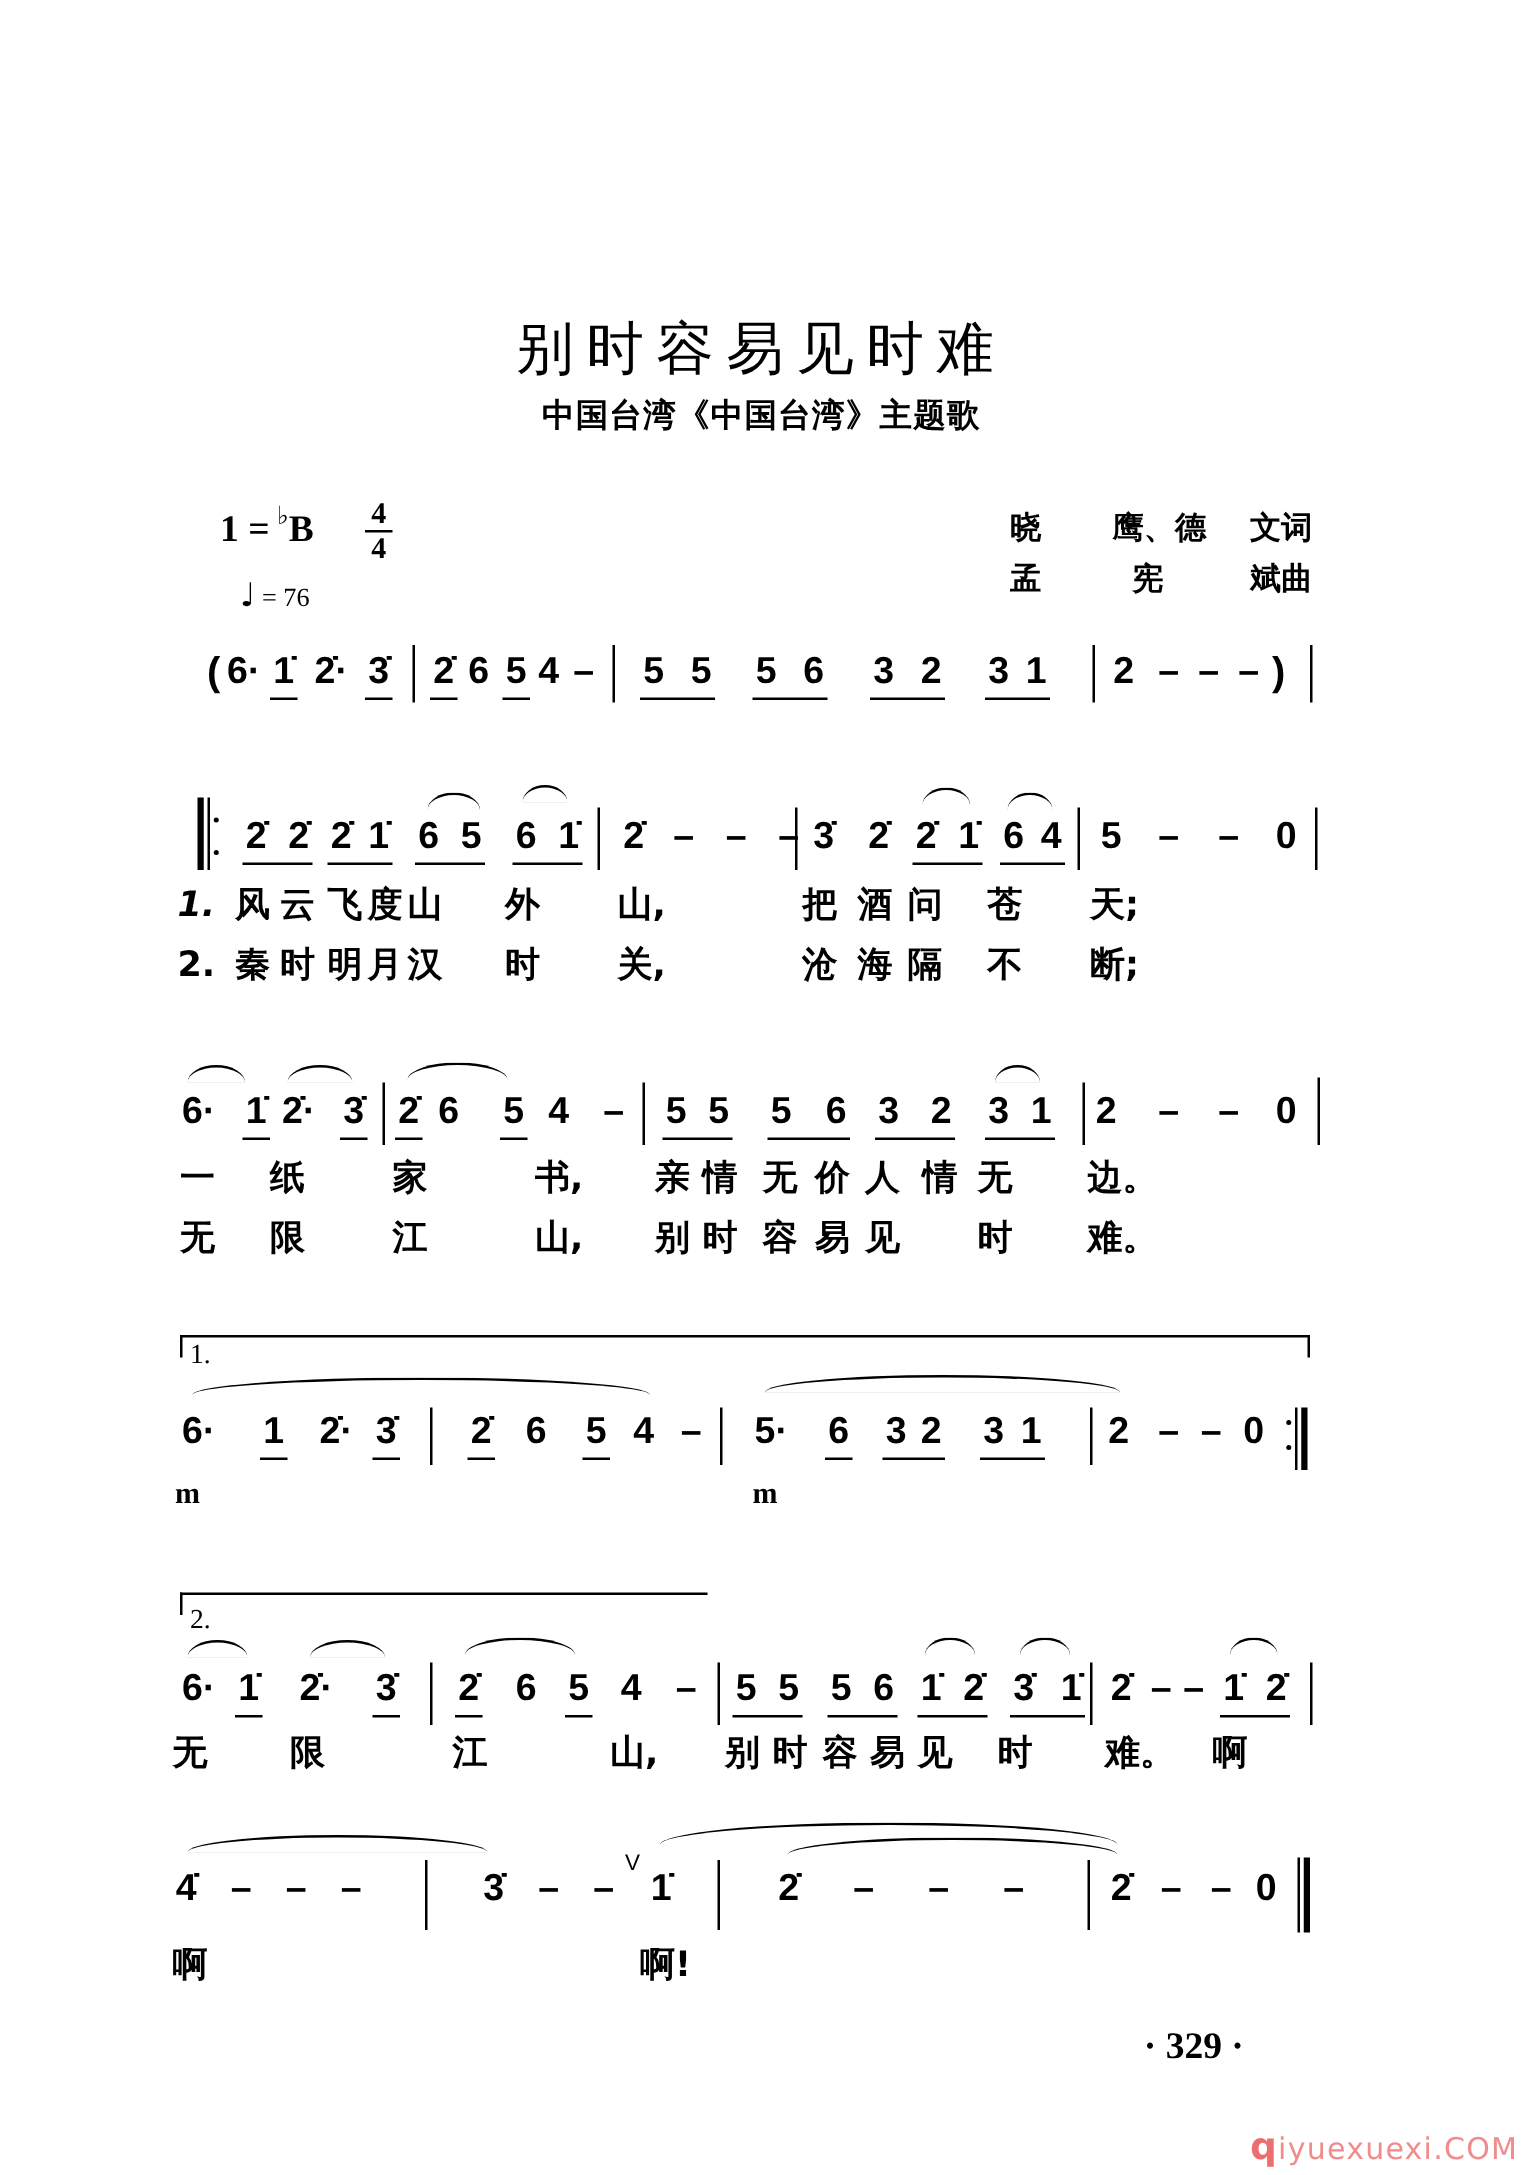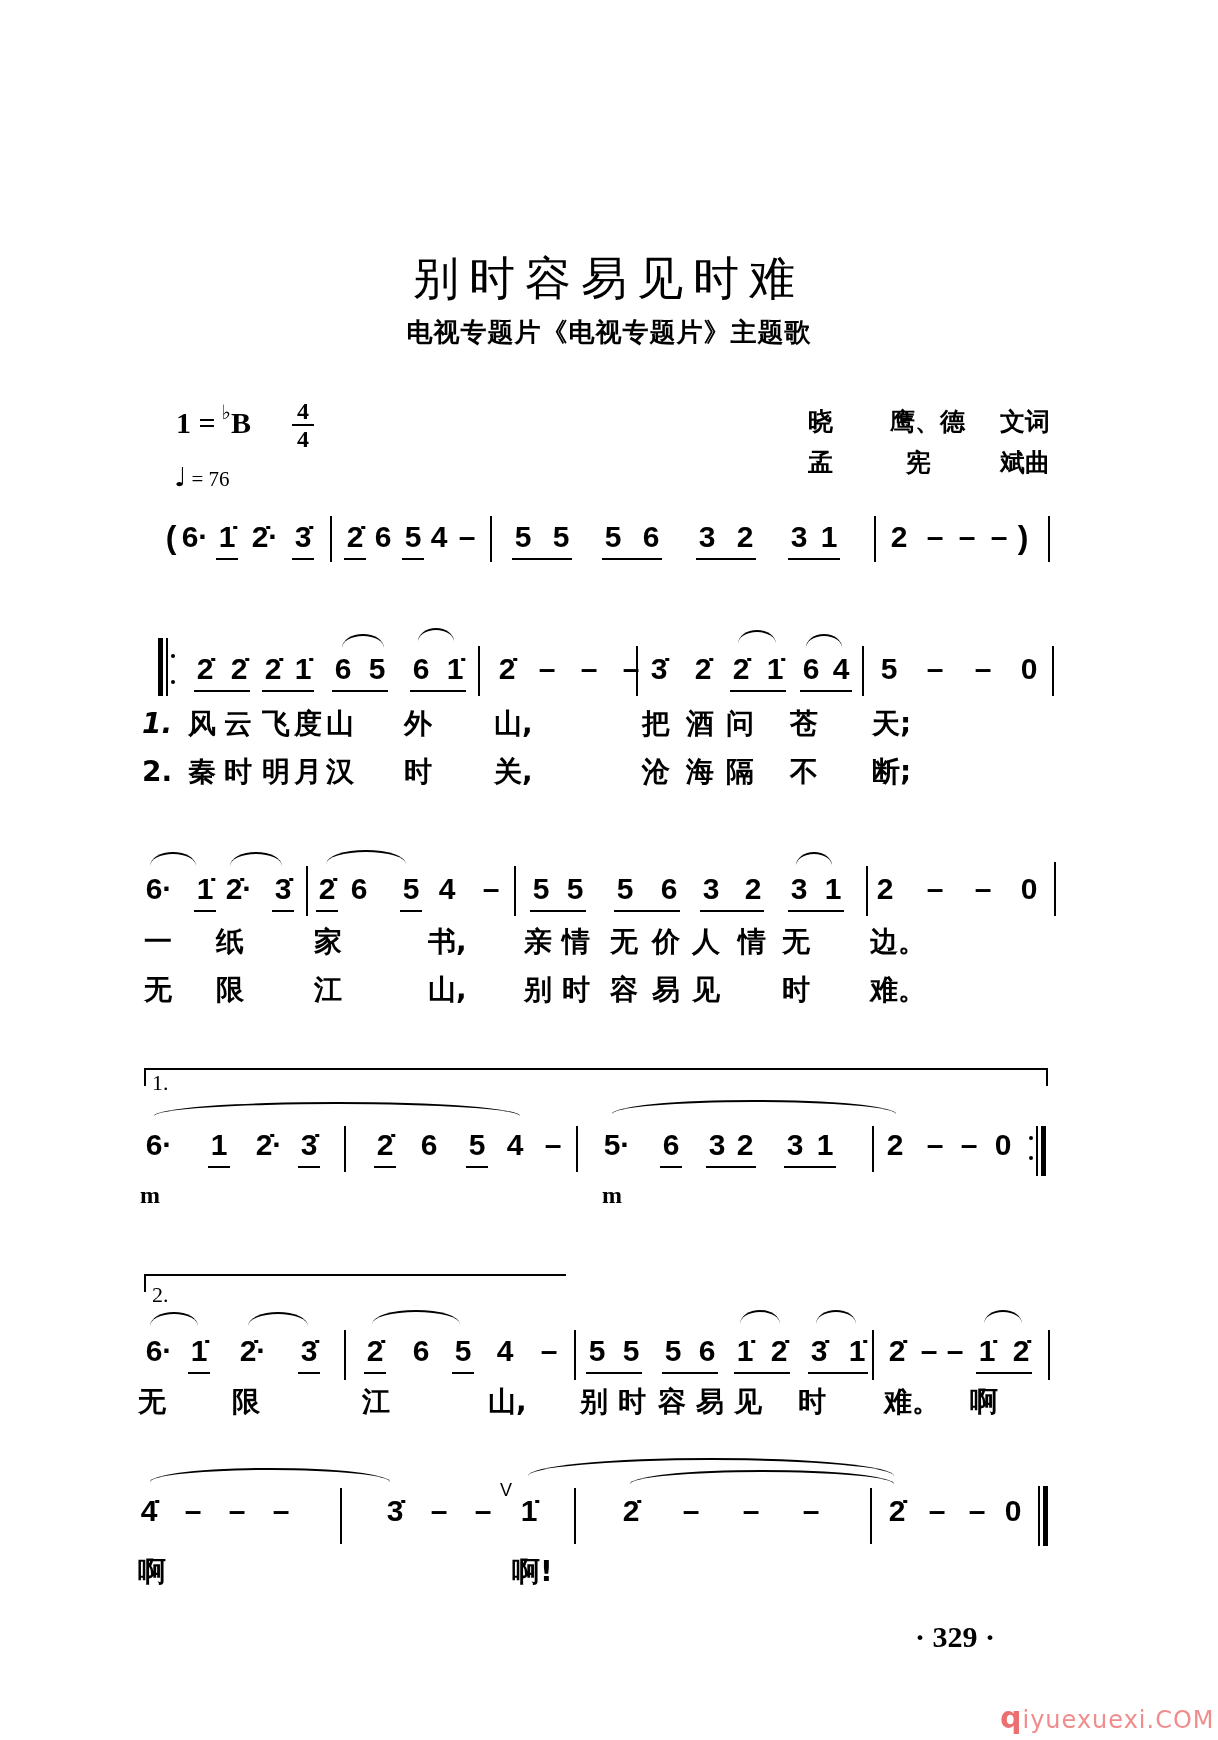--- a/index.html
+++ b/index.html
@@ -8,41 +8,41 @@
   .abs { position:absolute; }
   .title { left:0; width:1218px; top:248px; text-align:center; font-family:"DejaVu Serif", serif;
            font-size:46px; letter-spacing:10px; font-weight:normal; }
   .subtitle { left:0; width:1218px; top:315px; text-align:center; font-family:"DejaVu Sans", sans-serif;
               font-size:26px; font-weight:bold; letter-spacing:1px; }
   .key { left:176px; top:400px; font-family:"Liberation Serif", serif; font-weight:bold; font-size:30px; }
   .key sup { font-size:20px; font-weight:normal; vertical-align:14px; margin-left:6px; }
   .timesig { left:292px; top:398px; font-family:"Liberation Serif", serif; font-weight:bold; font-size:24px;
              text-align:center; width:22px; line-height:26px; }
   .timesig .bar { border-top:2px solid #000; }
-  .tempo { left:174px; top:462px; font-family:"Liberation Serif", serif; font-size:21px; }
+  .tempo { left:192px; top:462px; font-family:"Liberation Serif", serif; font-size:21px; }
   .credit { font-family:"DejaVu Sans", sans-serif; font-weight:bold; font-size:25px; }
   .row { position:absolute; left:0; width:1218px; height:60px; }
   .n { position:absolute; font-family:"Liberation Sans", sans-serif; font-weight:bold; font-size:30px;
        line-height:34px; width:22px; text-align:center; }
   .ul { position:absolute; height:2px; background:#000; }
   .bl { position:absolute; width:2px; background:#000; }
   .lyr { position:absolute; font-family:"DejaVu Sans", sans-serif; font-weight:bold; font-size:28px; line-height:32px; }
   .slur { position:absolute; border-top:2px solid #000; border-radius:50% 50% 0 0 / 100% 100% 0 0; height:12px; }
   .volta { position:absolute; border-top:2px solid #000; border-left:2px solid #000; height:16px; }
   .volta span { position:absolute; left:6px; top:0; font-family:"Liberation Serif", serif; font-size:22px; }
   .m { position:absolute; font-family:"Liberation Serif", serif; font-weight:bold; font-size:24px; }
   .pagenum { left:915px; top:1620px; font-family:"Liberation Serif", serif; font-weight:bold; font-size:30px; }
   .watermark { left:1000px; top:1700px; font-family:"DejaVu Sans", sans-serif; font-size:24px; color:#f08c8c; letter-spacing:1px; }
   .watermark b { font-size:30px; color:#ec6f6f; }
 </style>
 </head>
 <body>
 
 <div class="abs title">别时容易见时难</div>
-<div class="abs subtitle">电视专题片《电视专题片》主题歌</div>
+<div class="abs subtitle">中国台湾《中国台湾》主题歌</div>
 
 <div class="abs key">
   <span>1 =</span><sup>♭</sup><span>B</span>
 </div>
 <div class="abs timesig">
   <div>4</div>
   <div class="bar">4</div>
 </div>
 <div class="abs tempo">
   <span style="font-size:26px;font-family:'DejaVu Sans',sans-serif">♩</span>

